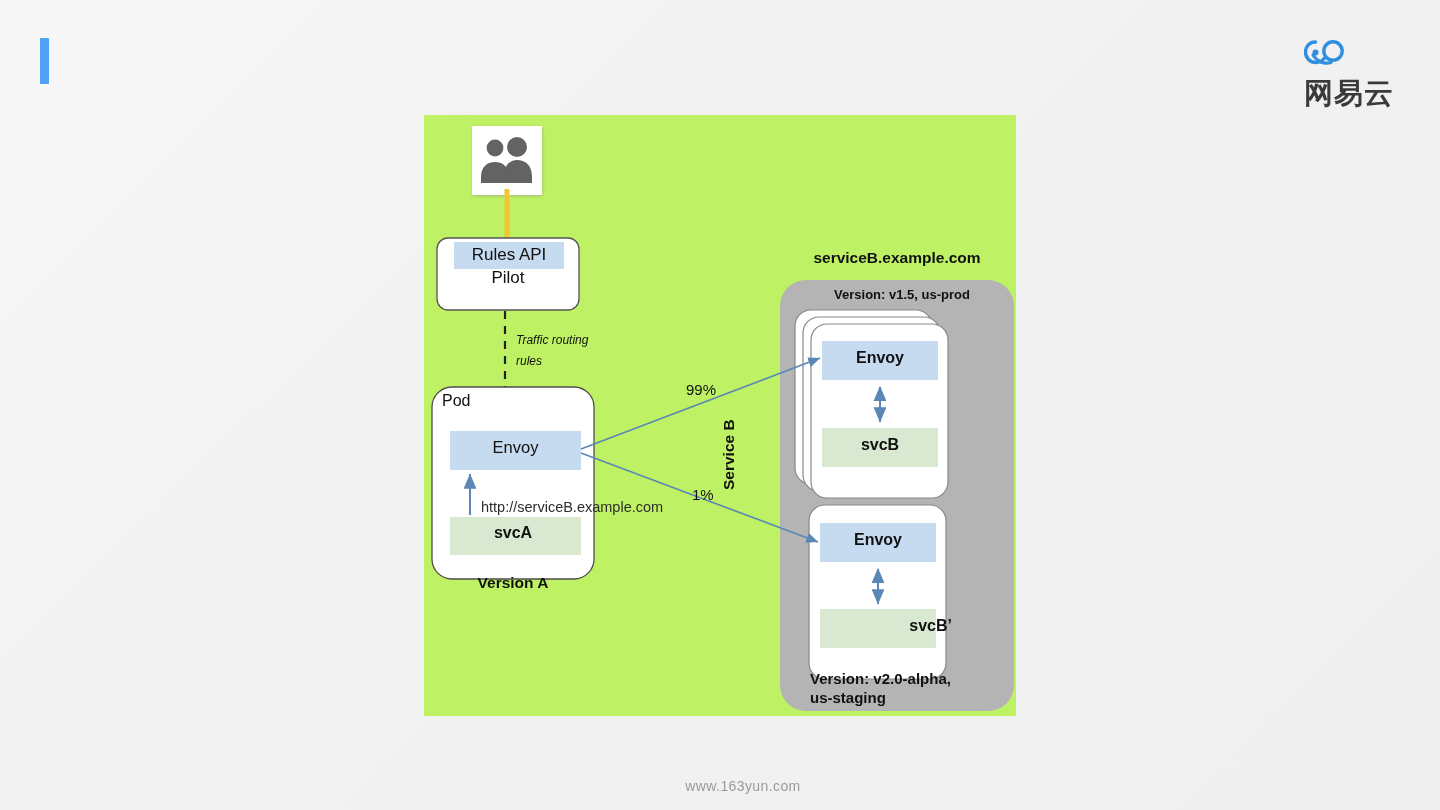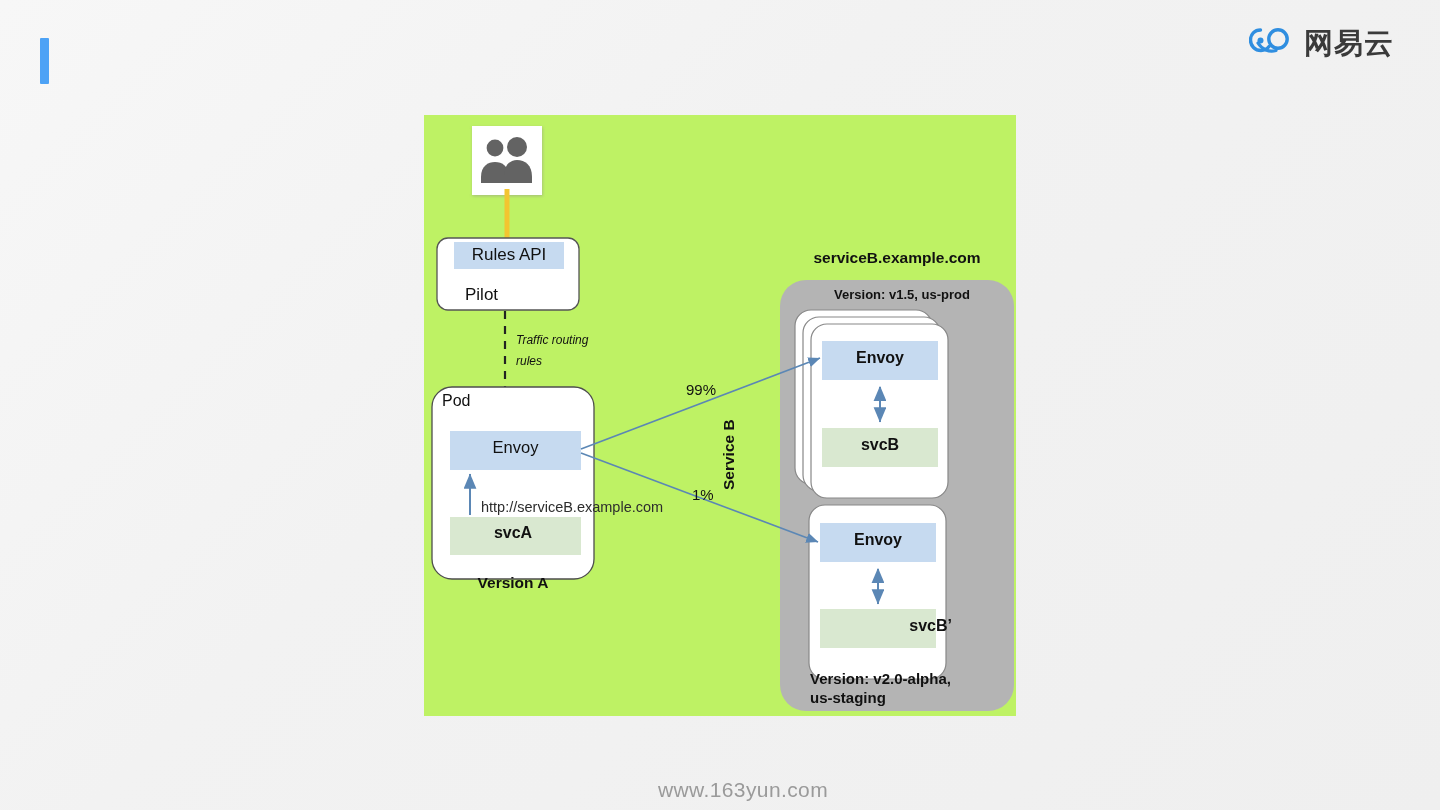--- a/index.html
+++ b/index.html
@@ -38,24 +38,25 @@
     color: #2b2b2b;
     letter-spacing: 0.5px;
     line-height: 1;
     white-space: nowrap;
   }
 
   
   .brand-logo {
     position: absolute;
     right: 46px;
-    top: 24px;
+    top: 36px;
     display: flex;
-    align-items: flex-end;
+    align-items: flex-start;
     gap: 9px;
+    flex-direction: column;
   }
   .logo-mark { width: 46px; height: 34px; display:block; }
   .logo-text {
     font-size: 29px;
     font-weight: bold;
     color: #3a3a3a;
     line-height: 1;
     letter-spacing: 1px;
   }
 
@@ -77,21 +78,21 @@
     white-space: nowrap;
   }
 
   
   .footer-url {
     position: absolute;
     left: 0;
     right: 0;
     top: 778px;
     text-align: center;
-    font-size: 21px;
+    font-size: 14px;
     color: #9a9a9a;
     letter-spacing: 0.4px;
     margin-left: 46px;
   }
 </style>
 </head>
 <body>
 
 <div class="slide-title">
   <div class="title-bar"></div>
@@ -164,21 +165,21 @@
       <rect x="396" y="408" width="116" height="39" fill="#c6daf0"></rect>
       <rect x="396" y="494" width="116" height="39" fill="#d9e8d0"></rect>
       <line x1="454" y1="454" x2="454" y2="489" stroke="#5b87b5" stroke-width="2" marker-end="url(#arrowBlue)" marker-start="url(#arrowBlueStart)"></line>
     </g>
 
     <line x1="157" y1="334" x2="396" y2="243" stroke="#5b87b5" stroke-width="1.6" marker-end="url(#arrowBlue)"></line>
     <line x1="157" y1="338" x2="394" y2="427" stroke="#5b87b5" stroke-width="1.6" marker-end="url(#arrowBlue)"></line>
   </svg>
 
   <div class="node-label" style="left:30px; top:130px; width:110px; text-align:center; font-size:17px;">Rules API</div>
-  <div class="node-label" style="left:13px; top:170px; width:142px; font-size:17px;padding-left:28px;">Pilot</div>
+  <div class="node-label" style="left:13px; top:153px; width:142px; text-align:center; font-size:17px;">Pilot</div>
 
   <div class="node-label" style="left:92px; top:215px; font-size:12px; line-height:21px;font-style:italic;">
     <div>Traffic routing</div>
     <div>rules</div>
   </div>
 
   <div class="node-label" style="left:18px; top:277px; font-size:16px;">Pod</div>
   <div class="node-label" style="left:26px; top:323px; width:131px; text-align:center; font-size:16.5px;">Envoy</div>
   <div class="node-label" style="left:26px; top:409px; width:126px; text-align:center; font-size:16px; font-weight:bold;">svcA</div>
   <div class="node-label" style="left:57px; top:384px; font-size:14.5px; color:#2d2d2d;">http://serviceB.example.com</div>

